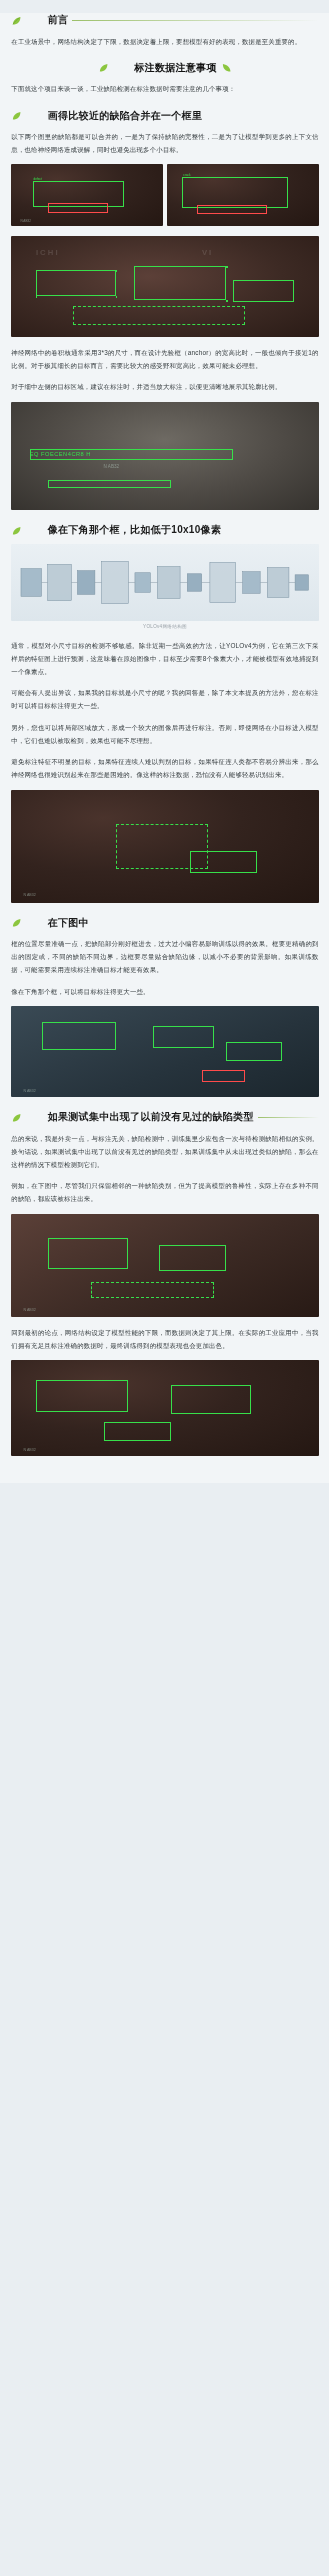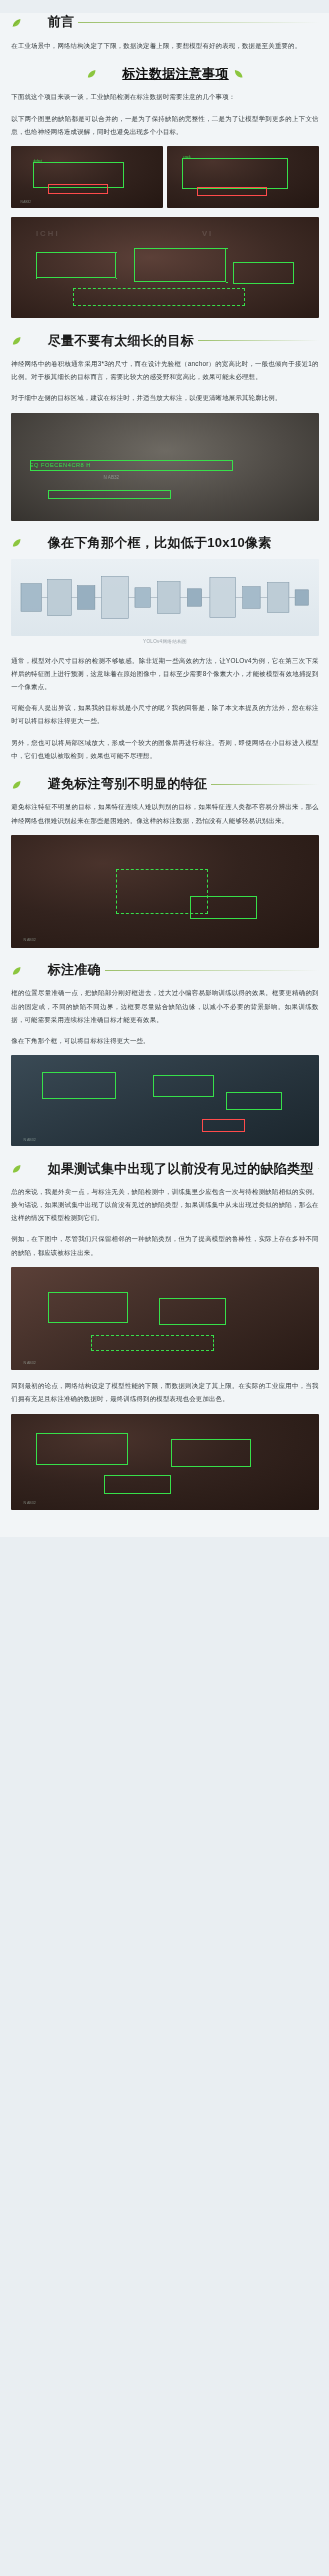--- a/index.html
+++ b/index.html
@@ -27,32 +27,31 @@
     align-items: center;
     gap: 4.1px;
     margin: 13.4px 0 7.2px 0;
   }
   .sec-head .leaf {
     width: 11.3px;
     height: 11.3px;
     flex: 0 0 11.3px;
   }
   .sec-head .title {
-    font-size: 13px;
+    font-size: 10px;
     font-weight: bold;
     color: #1b1b1b;
     letter-spacing: 0.3px;
     padding-left: 21px;
   }
   .sec-head.center {
     justify-content: center;
   }
   .sec-head.center .title {
     color: #111;
-    text-decoration: underline;
   }
   .sec-head .rule {
     flex: 1 1 auto;
     height: 0.5px;
     background: linear-gradient(to right, #9cc06a, rgba(156,192,106,0));
   }
   
   p.body {
     font-size: 6.4px;
     line-height: 2.05;
@@ -177,20 +176,29 @@
       </span>
       <span class="title">标注数据注意事项</span>
       <span class="leaf">
         <svg viewBox="0 0 24 24" width="11.3" height="11.3">
             <path d="M20 20c0-8-6-14-16-16 0 10 6 16 16 16z" fill="#8cc63f"></path>
           </svg>
       </span>
     </div>
     <p class="body">下面就这个项目来谈一谈，工业缺陷检测在标注数据时需要注意的几个事项：</p>
 
+    <div class="sec-head">
+      <span class="leaf">
+        <svg viewBox="0 0 24 24" width="11.3" height="11.3">
+            <path d="M4 20c0-8 6-14 16-16 0 10-6 16-16 16z" fill="#8cc63f"></path>
+          </svg>
+      </span>
+      <span class="title">画得比较近的缺陷合并在一个框里</span>
+      <span class="rule"></span>
+    </div>
     <p class="body">以下两个图里的缺陷都是可以合并的，一是为了保持缺陷的完整性，二是为了让模型学到更多的上下文信息，也给神经网络造成误解，同时也避免出现多个小目标。</p>
 
     <div class="fig fig-row">
       <div class="shot plate-dark" style="height:62px">
         <div class="ann" style="left:14%;top:26%;width:60%;height:42%">
             <span class="tag">defect</span>
           </div>
         <div class="ann red" style="left:24%;top:62%;width:40%;height:16%"></div>
         <div class="tiny-txt dim" style="left:6%;bottom:6%">N  AB32</div>
       </div>
@@ -212,29 +220,20 @@
         <div class="ann dash" style="left:20%;top:70%;width:56%;height:18%"></div>
         <div class="vtx" style="left:8%;top:34%"></div>
           <div class="vtx" style="left:34%;top:34%"></div>
         <div class="vtx" style="left:8%;top:60%"></div>
           <div class="vtx" style="left:34%;top:60%"></div>
         <div class="vtx" style="left:70%;top:30%"></div>
           <div class="vtx" style="left:70%;top:64%"></div>
       </div>
     </div>
 
-    <div class="sec-head">
-      <span class="leaf">
-        <svg viewBox="0 0 24 24" width="11.3" height="11.3">
-            <path d="M4 20c0-8 6-14 16-16 0 10-6 16-16 16z" fill="#8cc63f"></path>
-          </svg>
-      </span>
-      <span class="title">尽量不要有太细长的目标</span>
-      <span class="rule"></span>
-    </div>
     <p class="body">神经网络中的卷积核通常采用3*3的尺寸，而在设计先验框（anchor）的宽高比时，一般也倾向于接近1的比例。对于极其细长的目标而言，需要比较大的感受野和宽高比，效果可能未必理想。</p>
     <p class="body">对于细中左侧的目标区域，建议在标注时，并适当放大标注，以便更清晰地展示其轮廓比例。</p>
 
     <div class="fig">
       <div class="shot plate-grey" style="height:108px">
         <div class="tiny-txt" style="left:6%;top:46%;font-size:5.7px;letter-spacing:0.5px">EQ FOECEN4CR8 H</div>
         <div class="tiny-txt dim" style="left:30%;top:58%;font-size:4.6px">N  AB32</div>
         <div class="ann" style="left:6%;top:44%;width:66%;height:10%"></div>
         <div class="ann" style="left:12%;top:72%;width:40%;height:8%"></div>
       </div>
@@ -280,46 +279,37 @@
           </g>
         </svg>
       </div>
       <div class="caption">YOLOv4网络结构图</div>
     </div>
 
     <p class="body">通常，模型对小尺寸目标的检测不够敏感。除非近期一些高效的方法，让YOLOv4为例，它在第三次下采样后的特征图上进行预测，这意味着在原始图像中，目标至少需要8个像素大小，才能被模型有效地捕捉到一个像素点。</p>
     <p class="body">可能会有人提出异议，如果我的目标就是小尺寸的呢？我的回答是，除了本文本提及的方法外，您在标注时可以将目标标注得更大一些。</p>
     <p class="body">另外，您也可以将局部区域放大，形成一个较大的图像后再进行标注。否则，即使网络在小目标进入模型中，它们也难以被取检到，效果也可能不尽理想。</p>
 
-    <div class="sec-head">
-      <span class="leaf">
-        <svg viewBox="0 0 24 24" width="11.3" height="11.3">
-            <path d="M4 20c0-8 6-14 16-16 0 10-6 16-16 16z" fill="#8cc63f"></path>
-          </svg>
-      </span>
-      <span class="title">避免标注弯别不明显的特征</span>
-      <span class="rule"></span>
-    </div>
     <p class="body">避免标注特征不明显的目标，如果特征连续人难以判别的目标，如果特征连人类都不容易分辨出来，那么神经网络也很难识别起来在那些是困难的。像这样的标注数据，恐怕没有人能够轻易识别出来。</p>
 
     <div class="fig">
       <div class="shot plate-dark" style="height:113px">
         <div class="ann dash" style="left:34%;top:30%;width:30%;height:40%"></div>
         <div class="ann" style="left:58%;top:54%;width:22%;height:20%"></div>
         <div class="tiny-txt dim" style="left:4%;bottom:5%;font-size:3.6px">N  AB32</div>
       </div>
     </div>
 
     <div class="sec-head">
       <span class="leaf">
         <svg viewBox="0 0 24 24" width="11.3" height="11.3">
             <path d="M4 20c0-8 6-14 16-16 0 10-6 16-16 16z" fill="#8cc63f"></path>
           </svg>
       </span>
-      <span class="title">标注准确</span>
+      <span class="title">在下图中</span>
       <span class="rule"></span>
     </div>
     <p class="body">框的位置尽量准确一点，把缺陷部分刚好框进去，过大过小编容易影响训练以得的效果。框要更精确的到出的固定或，不同的缺陷不同边界，边框要尽量贴合缺陷边缘，以减小不必要的背景影响。如果训练数据，可能需要采用连续标注准确目标才能更有效果。</p>
     <p class="body">像在下角那个框，可以将目标标注得更大一些。</p>
 
     <div class="fig">
       <div class="shot plate-blue" style="height:91px">
         <div class="ann" style="left:10%;top:18%;width:24%;height:30%"></div>
         <div class="ann" style="left:46%;top:22%;width:20%;height:24%"></div>
         <div class="ann" style="left:70%;top:40%;width:18%;height:20%"></div>

